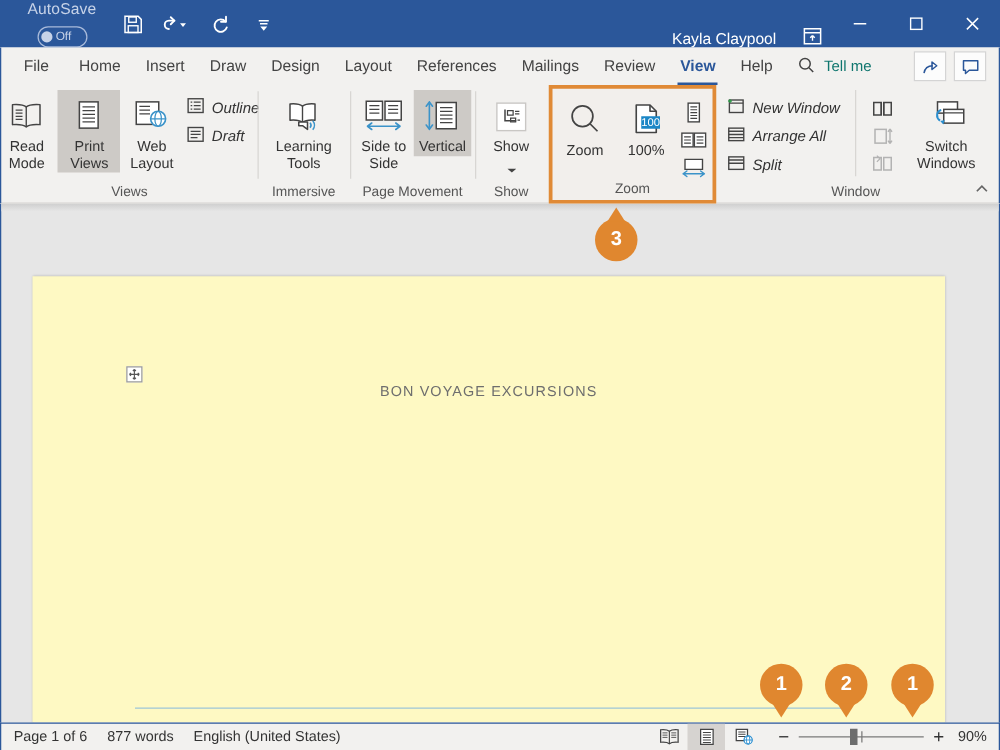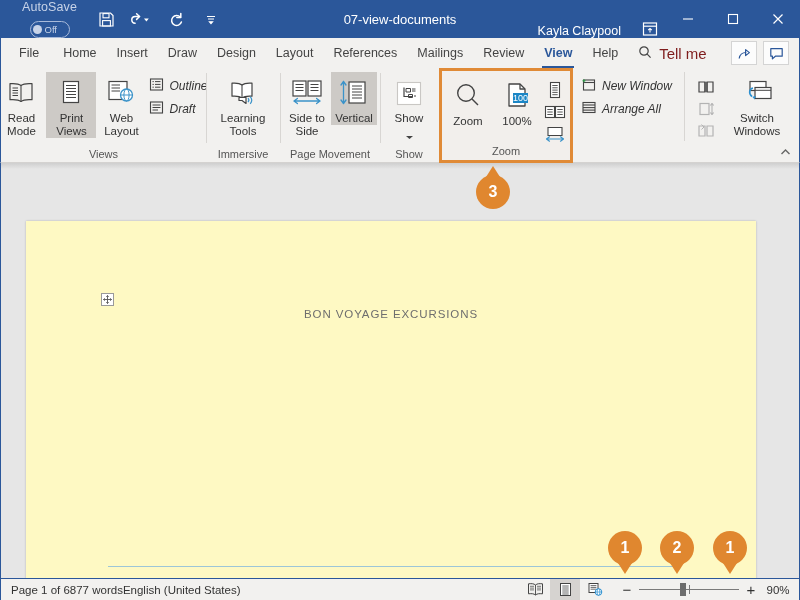--- a/index.html
+++ b/index.html
@@ -62,21 +62,21 @@
     padding: 0 10px; display: flex; align-items: center;
     font-size: 12.5px; color: #444444; position: relative;
     white-space: nowrap;
   }
   .tab.file { color: #444; padding: 0 14px 0 18px; }
   .tab.active { color: #2b579a; font-weight: bold; }
   .tab.active::after {
     content: ""; position: absolute; left: 8px; right: 8px; bottom: 0;
     height: 2.5px; background: #2b579a;
   }
-  .tellme { display: flex; align-items: center; gap: 7px; padding: 0 10px; font-size: 15px; color: #7f1d1d; }
+  .tellme { display: flex; align-items: center; gap: 7px; padding: 0 10px; font-size: 12px; color: #0f766e; }
   .tabs-right { margin-left: auto; display: flex; align-items: center; gap: 6px; padding-right: 10px; }
   .sqbtn {
     width: 26px; height: 24px; border: 1px solid #d4d4d4; background: #fcfcfc;
     display: flex; align-items: center; justify-content: center;
   }
 
   
   .ribbon {
     height: 95px; flex: 0 0 95px;
     background: #f2f1ef;
@@ -176,21 +176,21 @@
   .statusbar {
     height: 22px; flex: 0 0 22px;
     background: #f2f1ef;
     display: flex; align-items: center;
     font-size: 11.5px; color: #333;
     border-left: 1px solid #2b579a;
     border-right: 1px solid #2b579a;
     border-top: 1px solid #2b579a;
     position: relative;
   }
-  .sb-left { display: flex; align-items: center; padding-left: 10px; }
+  .sb-left { display: flex; align-items: center; gap: 16px; padding-left: 10px; }
   .sb-right { margin-left: auto; display: flex; align-items: center; height: 100%; }
   .viewbtn { width: 30px; height: 22px; display: flex; align-items: center; justify-content: center; }
   .viewbtn.sel { background: #d6d3d0; }
   .zoomctl { display: flex; align-items: center; gap: 7px; padding: 0 9px 0 12px; }
   .zoom-minus, .zoom-plus { font-size: 15px; color: #333; line-height: 1; width: 10px; text-align: center; }
   .slider { position: relative; width: 100px; height: 14px; display: flex; align-items: center; }
   .slider .track { position: absolute; left: 0; right: 0; height: 1px; background: #7a7a7a; }
   .slider .tick { position: absolute; width: 1px; height: 9px; background: #7a7a7a; }
   .slider .thumb {
     position: absolute; left: 41px; width: 6px; height: 13px; background: #6d6d6d;
@@ -254,21 +254,20 @@
             <path d="M12.8 2.4v4h-4" fill="none" stroke="#ffffff" stroke-width="1.5" stroke-linecap="round" stroke-linejoin="round"></path>
           </svg>
       </span>
       <span class="qat-btn">
         <svg width="14" height="14" viewBox="0 0 14 14">
             <path d="M3 4.5h8M4 7h6M5.5 9.8l1.5 1.8 1.5-1.8z" fill="#ffffff" stroke="#ffffff" stroke-width="1.2"></path>
           </svg>
       </span>
     </div>
 
-    <div class="win-title">07-view-documents</div>
 
     <div class="tb-right">
       <span class="acct-name">Kayla Claypool</span>
       <span class="ribbon-display">
         <svg width="18" height="18" viewBox="0 0 18 18">
             <rect x="2.5" y="3" width="13" height="12" fill="none" stroke="#ffffff" stroke-width="1.2"></rect>
             <line x1="2.5" y1="6.2" x2="15.5" y2="6.2" stroke="#ffffff" stroke-width="1.2"></line>
             <path d="M9 12.6V8.4M9 8.4 7.2 10.2M9 8.4l1.8 1.8" fill="none" stroke="#ffffff" stroke-width="1.1"></path>
           </svg>
       </span>
@@ -572,20 +571,30 @@
             <span>
               <svg width="16" height="15" viewBox="0 0 16 15">
                   <rect x="2" y="2.5" width="12" height="10" fill="none" stroke="#444" stroke-width="1.1"></rect>
                   <line x1="2" y1="5" x2="14" y2="5" stroke="#444" stroke-width="1.1"></line>
                   <line x1="2" y1="7.6" x2="14" y2="7.6" stroke="#444" stroke-width="1.1"></line>
                   <line x1="2" y1="10.1" x2="14" y2="10.1" stroke="#444" stroke-width="1.1"></line>
                 </svg>
             </span>
             <span>Arrange All</span>
           </div>
+          <div class="smallbtn">
+            <span>
+              <svg width="16" height="15" viewBox="0 0 16 15">
+                  <rect x="2" y="2.5" width="12" height="10" fill="none" stroke="#444" stroke-width="1.1"></rect>
+                  <line x1="2" y1="5" x2="14" y2="5" stroke="#444" stroke-width="1.1"></line>
+                  <line x1="2" y1="7.6" x2="14" y2="7.6" stroke="#444" stroke-width="1.1"></line>
+                </svg>
+            </span>
+            <span>Split</span>
+          </div>
         </div>
         <div class="zoom-mini-col" style="padding-left:8px;border-left:1px solid #d8d6d3;margin-left:2px;">
           <span class="zoom-mini">
             <svg width="20" height="16" viewBox="0 0 20 16">
                 <path d="M3 3h6v10H3zM11 3h6v10h-6z" fill="none" stroke="#444" stroke-width="1.2"></path>
                 <path d="M9 3v10M11 3v10" stroke="#444" stroke-width="1.1"></path>
               </svg>
           </span>
           <span class="zoom-mini">
             <svg width="20" height="16" viewBox="0 0 20 16">
@@ -606,20 +615,21 @@
                 <rect x="11" y="2.5" width="16" height="9" fill="#fff" stroke="#444" stroke-width="1.2"></rect>
                 <rect x="16" y="8.5" width="16" height="11" fill="#fff" stroke="#444" stroke-width="1.2"></rect>
                 <line x1="16" y1="11.3" x2="32" y2="11.3" stroke="#444" stroke-width="1"></line>
                 <path d="M14 9c-4 1-4.5 6-1 8.5" fill="none" stroke="#2b8fd0" stroke-width="1.6"></path>
                 <path d="M13.2 17.8 16.8 17l-1.2 3.6z" fill="#2b8fd0"></path>
               </svg>
           </span>
           <span class="lbl">Switch Windows</span>
         </div>
       </div>
+      <div class="group-label">Window</div>
       <span class="dlgarrow">
         <svg width="13" height="10" viewBox="0 0 13 10">
             <path d="M2.5 7 6.5 3l4 4" fill="none" stroke="#666" stroke-width="1.4"></path>
           </svg>
       </span>
     </div>
   </div>
 
   <div class="docarea">
     <div class="ruler-shadow"></div>

